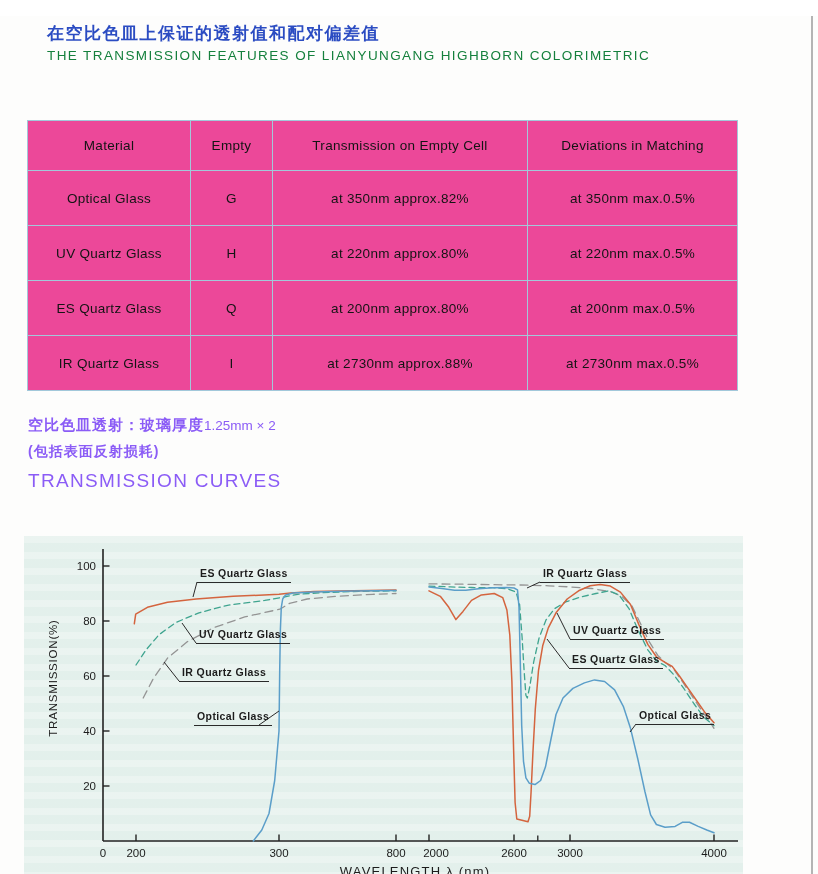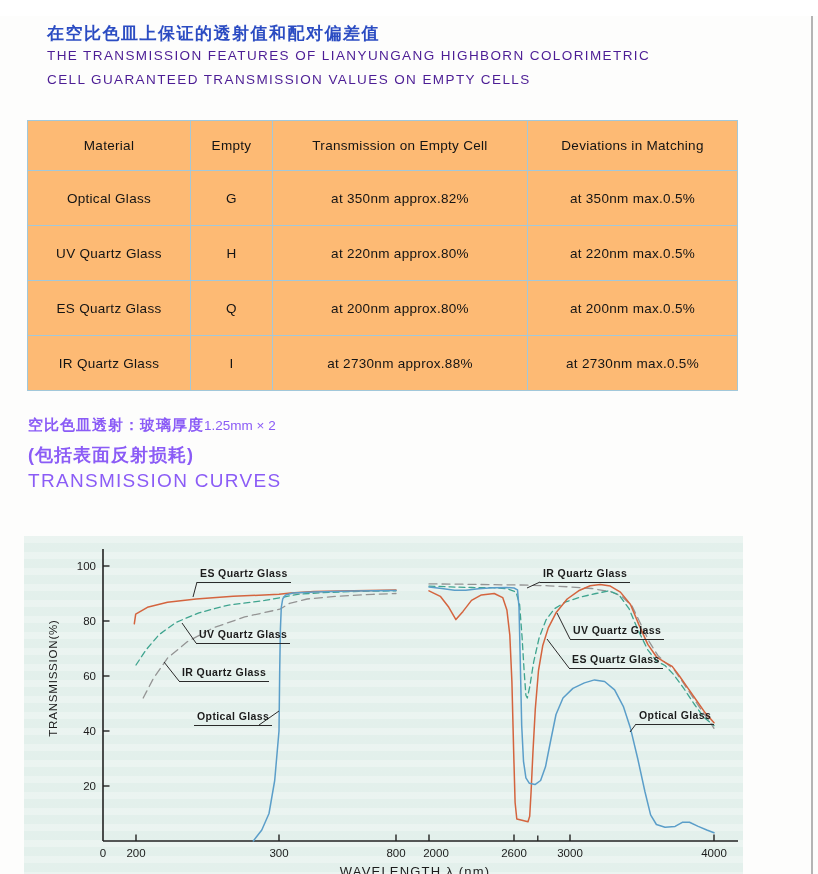--- a/index.html
+++ b/index.html
@@ -1,50 +1,49 @@
 <!DOCTYPE html>
 <html><head>
 <meta charset="utf-8">
 <style>
   html,body{margin:0;padding:0;background:#ffffff;}
   .page{position:relative;width:818px;height:874px;background:#fdfdfc;overflow:hidden;
         font-family:"Liberation Sans","DejaVu Sans",sans-serif;margin-top:16px;}
   .title-zh{position:absolute;left:47px;top:6px;font-size:17px;font-weight:bold;
         color:#2b4cc2;letter-spacing:1.5px;}
-  .en-line{position:absolute;left:47px;font-size:13.5px;color:#4c1d95;
+  .en-line{position:absolute;left:47px;font-size:13.5px;color:#15803d;
         letter-spacing:1.4px;font-weight:500;white-space:nowrap;}
   .en-line.l1{top:32px;} .en-line.l2{top:56px;} .en-line.l3{top:80px;}
   table.spec{position:absolute;left:27px;top:104px;width:710px;border-collapse:collapse;
-        table-layout:fixed;background:#fdba74;}
+        table-layout:fixed;background:#ec4899;}
   table.spec th,table.spec td{border:1px solid #a2c8da;font-size:13.5px;font-weight:normal;
         color:#141414;text-align:center;vertical-align:middle;letter-spacing:0.3px;}
   table.spec th{height:47px;} table.spec td{height:52px;}
   .note{position:absolute;left:28px;color:#8b5cf6;white-space:nowrap;}
   .note.zh1{top:400px;font-size:15px;}
   .note.zh1 .b{font-weight:bold;letter-spacing:1px;}
   .note.zh1 .r{font-weight:normal;font-size:13.5px;}
-  .note.zh2{top:427px;font-size:18px;font-weight:600;letter-spacing:1px;}
+  .note.zh2{top:427px;font-size:14px;font-weight:600;letter-spacing:1px;}
   .note.en{font-size:19px;letter-spacing:1.3px;font-weight:500;}
   .note.en1{top:454px;} .note.en2{top:477px;} .note.en3{top:500px;}
   .panel{position:absolute;left:24px;top:520px;width:719px;height:354px;background:#e7f2ee;
         background-image:repeating-linear-gradient(180deg,rgba(255,255,255,0.16) 0px,rgba(255,255,255,0.16) 7px,rgba(203,228,221,0.14) 7px,rgba(203,228,221,0.14) 16px);}
   svg.chart{position:absolute;left:0;top:0;}
   .curve-label{position:absolute;font-size:10.5px;font-weight:600;color:#1c1c1c;
         letter-spacing:0.4px;line-height:13px;padding:0 3px 2px 3px;
         border-bottom:1.2px solid #2a2a2a;white-space:nowrap;}
   .edge-strip{position:absolute;left:811px;top:0;width:2px;height:874px;background:#b4b4b4;}
 </style>
 </head>
 <body>
 
 <div class="page" id="page">
 
   <div class="title-zh">在空比色皿上保证的透射值和配对偏差值</div>
   <div class="en-line l1">THE TRANSMISSION FEATURES OF LIANYUNGANG HIGHBORN COLORIMETRIC</div>
-  <div class="en-line l2">CELL GUARANTEED TRANSMISSION VALUES ON EMPTY CELLS</div>
 
   <table class="spec">
     <colgroup id="spec-cols">
         <col style="width: 163px;">
         <col style="width: 82px;">
         <col style="width: 255px;">
         <col style="width: 210px;">
       </colgroup>
     <thead>
         <tr id="spec-head-row">

